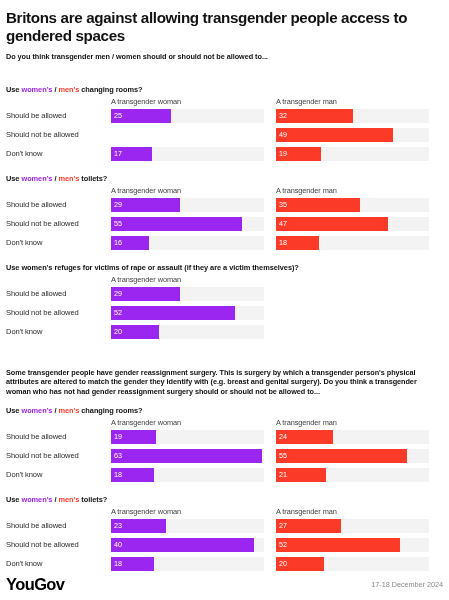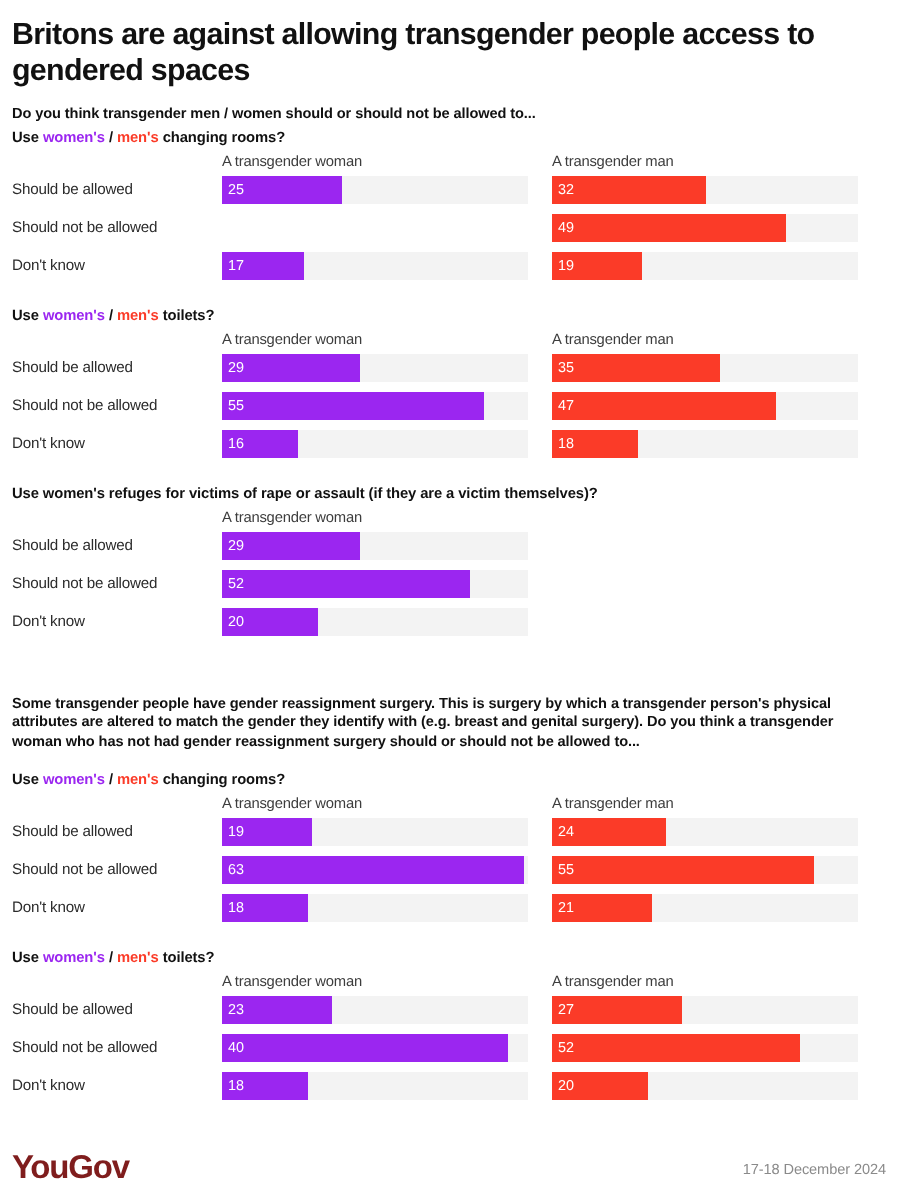--- a/index.html
+++ b/index.html
@@ -23,21 +23,21 @@
     line-height: 1.18;
     letter-spacing: -0.35px;
     color: #111111;
     margin-bottom: 7px;
   }
   .intro {
     font-size: 7.3px;
     font-weight: bold;
     line-height: 1.32;
     color: #111111;
-    margin-bottom: 2px;
+    margin-bottom: 23px;
     letter-spacing: -0.05px;
   }
   .para {
     font-size: 7.3px;
     font-weight: bold;
     line-height: 1.34;
     color: #111111;
     margin-top: 25px;
     margin-bottom: 9px;
     letter-spacing: -0.05px;
@@ -115,21 +115,21 @@
     right: 6px;
     bottom: 8px;
     height: 20px;
   }
   .logo {
     position: absolute;
     left: 0;
     bottom: 0;
     font-size: 16.5px;
     font-weight: bold;
-    color: #7f1d1d;
+    color: #000000;
     letter-spacing: -0.6px;
     line-height: 1;
   }
   .date {
     position: absolute;
     right: 0;
     bottom: 3px;
     font-size: 7.3px;
     color: #8a8a8a;
     letter-spacing: -0.05px;

